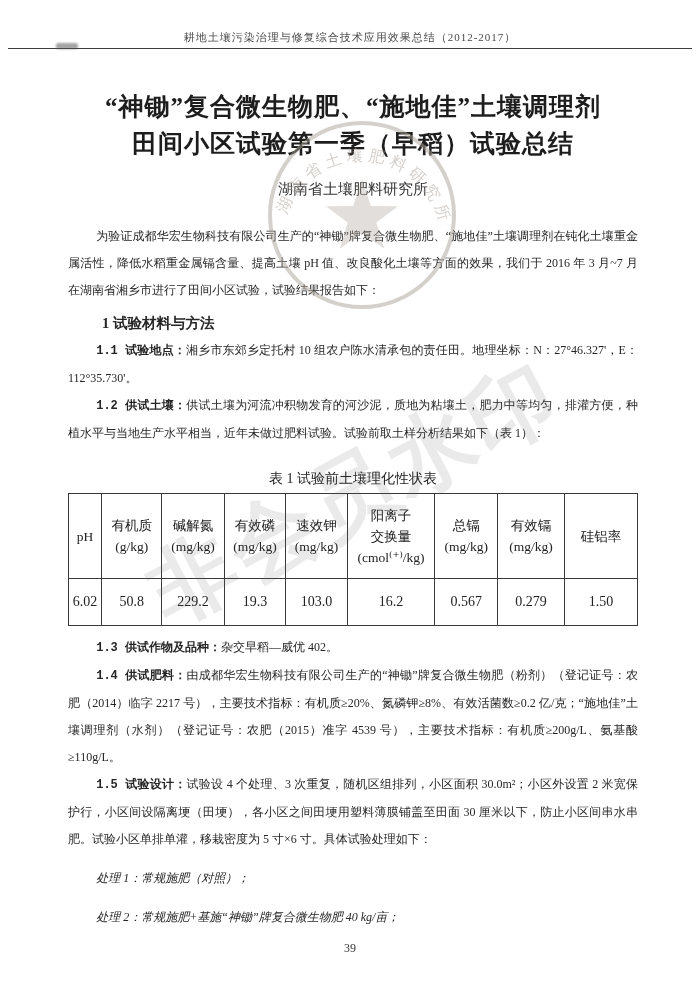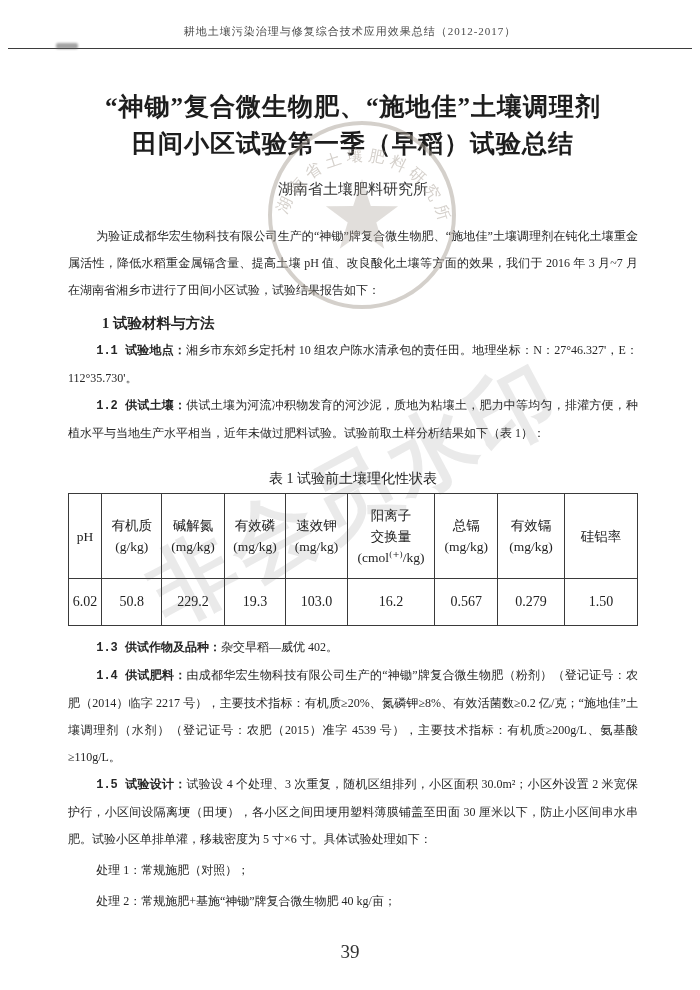--- a/index.html
+++ b/index.html
@@ -1,20 +1,20 @@
 <!DOCTYPE html>
 <html><head>
 <meta charset="utf-8">
 <style>
   html,body{margin:0;padding:0;background:#ffffff;}
   body{width:700px;height:990px;overflow:hidden;font-family:"Liberation Serif","DejaVu Serif",serif;color:#262626;}
   .page{position:relative;width:700px;height:990px;background:#fff;}
 
   
-  .running-head{position:absolute;top:24px;left:0;width:100%;text-align:center;
+  .running-head{position:absolute;top:30px;left:0;width:100%;text-align:center;
     font-size:11px;color:#4a4a4a;letter-spacing:1px;}
   .head-rule{position:absolute;top:48px;left:8px;right:8px;border-top:1.6px solid #3d3d3d;}
   .scan-blob{position:absolute;top:43px;left:56px;width:22px;height:6px;background:#5a5a5a;
     opacity:.55;border-radius:2px;filter:blur(1px);}
 
   
   .content{position:relative;z-index:1;padding:88px 62px 0 68px;}
   .doc-title{text-align:center;font-weight:bold;font-size:25px;line-height:37px;color:#1d1d1d;
     font-family:"Liberation Serif","DejaVu Serif",serif;letter-spacing:1px;}
   .doc-subtitle{text-align:center;font-size:15px;margin-top:18px;color:#333;}
@@ -29,25 +29,25 @@
   .tbl-caption{text-align:center;font-size:14px;margin-top:20px;line-height:24px;color:#222;}
   table.soil{width:100%;border-collapse:collapse;table-layout:fixed;margin-top:2px;}
   table.soil td{border:1.4px solid #3a3a3a;text-align:center;font-size:13.5px;color:#222;
     padding:2px 1px;vertical-align:middle;}
   table.soil .hd{height:80px;line-height:21px;}
   table.soil .dr td{height:42px;font-size:14px;}
   .unit{display:block;}
   .w3{display:inline-block;width:3.2em;line-height:21px;}
 
   
-  .treat{text-indent:2.35em;margin-top:4px;}
+  .treat{text-indent:2.35em;margin-top:12px;font-style:italic;}
 
   
   .page-num{position:absolute;top:941px;left:0;width:100%;text-align:center;
-    font-size:19px;color:#333;z-index:1;}
+    font-size:12px;color:#333;z-index:1;}
 
   
   .diag-wm{position:absolute;left:128px;top:548px;transform-origin:0 0;
     transform:rotate(-28deg);font-family:"Liberation Sans","DejaVu Sans",sans-serif;
     font-weight:bold;font-size:86px;letter-spacing:4px;white-space:nowrap;
     color:rgba(95,95,95,0.13);z-index:2;pointer-events:none;}
 
   
   .seal{position:absolute;left:260px;top:115px;width:205px;height:200px;opacity:.5;
     z-index:2;pointer-events:none;}

